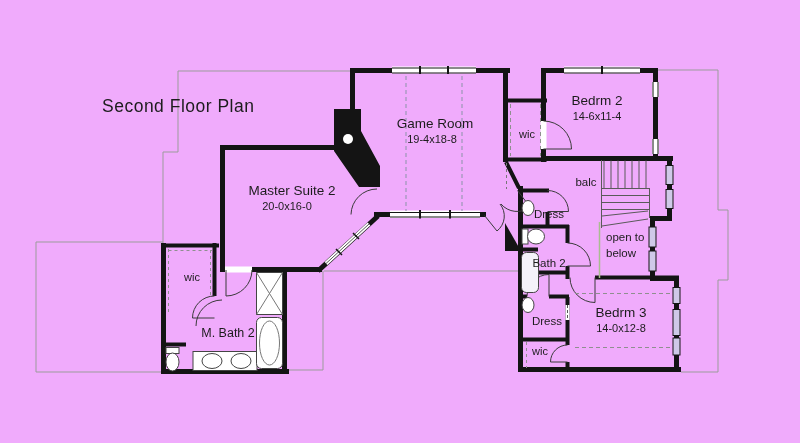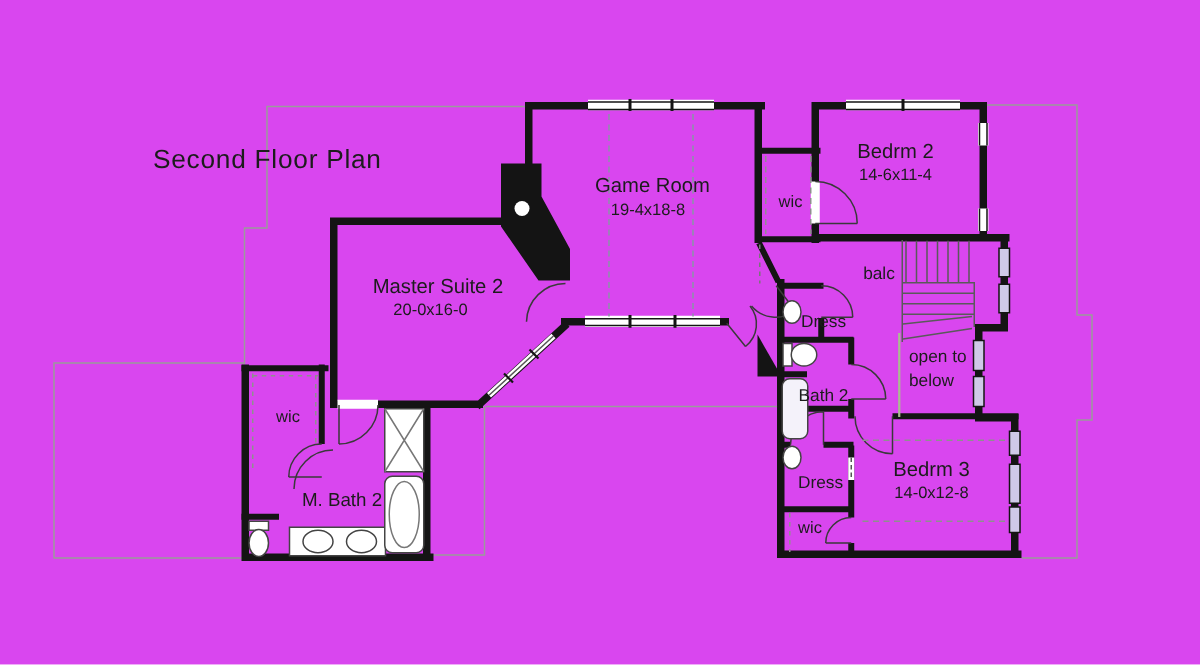--- a/index.html
+++ b/index.html
@@ -1,16 +1,16 @@
 <!DOCTYPE html>
 <html><head>
 <meta charset="utf-8">
 <style>
   html,body{margin:0;padding:0;background:#ffffff;}
-  #canvas{position:relative;width:800px;height:443px;background:#d946ef;overflow:hidden;
+  #canvas{position:relative;width:800px;height:443px;background:#f0abfc;overflow:hidden;
           font-family:"Liberation Sans", sans-serif;}
   svg{display:block;}
   text{fill:#1c1c1c;font-family:"Liberation Sans", sans-serif;}
   .title{font-size:17.5px;letter-spacing:.5px;}
   .room{font-size:13.5px;}
   .dims{font-size:11px;}
   .small{font-size:11.5px;}
   .tiny{font-size:11px;}
 </style>
 </head>

